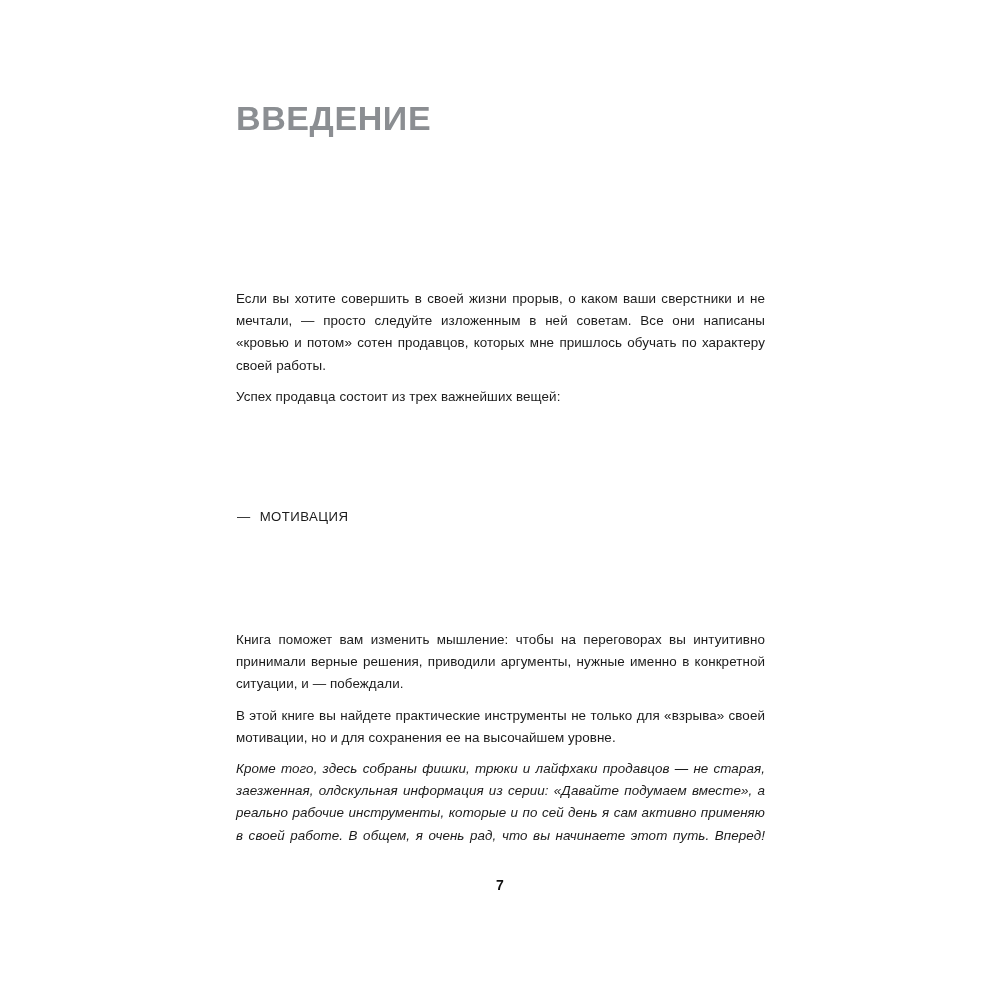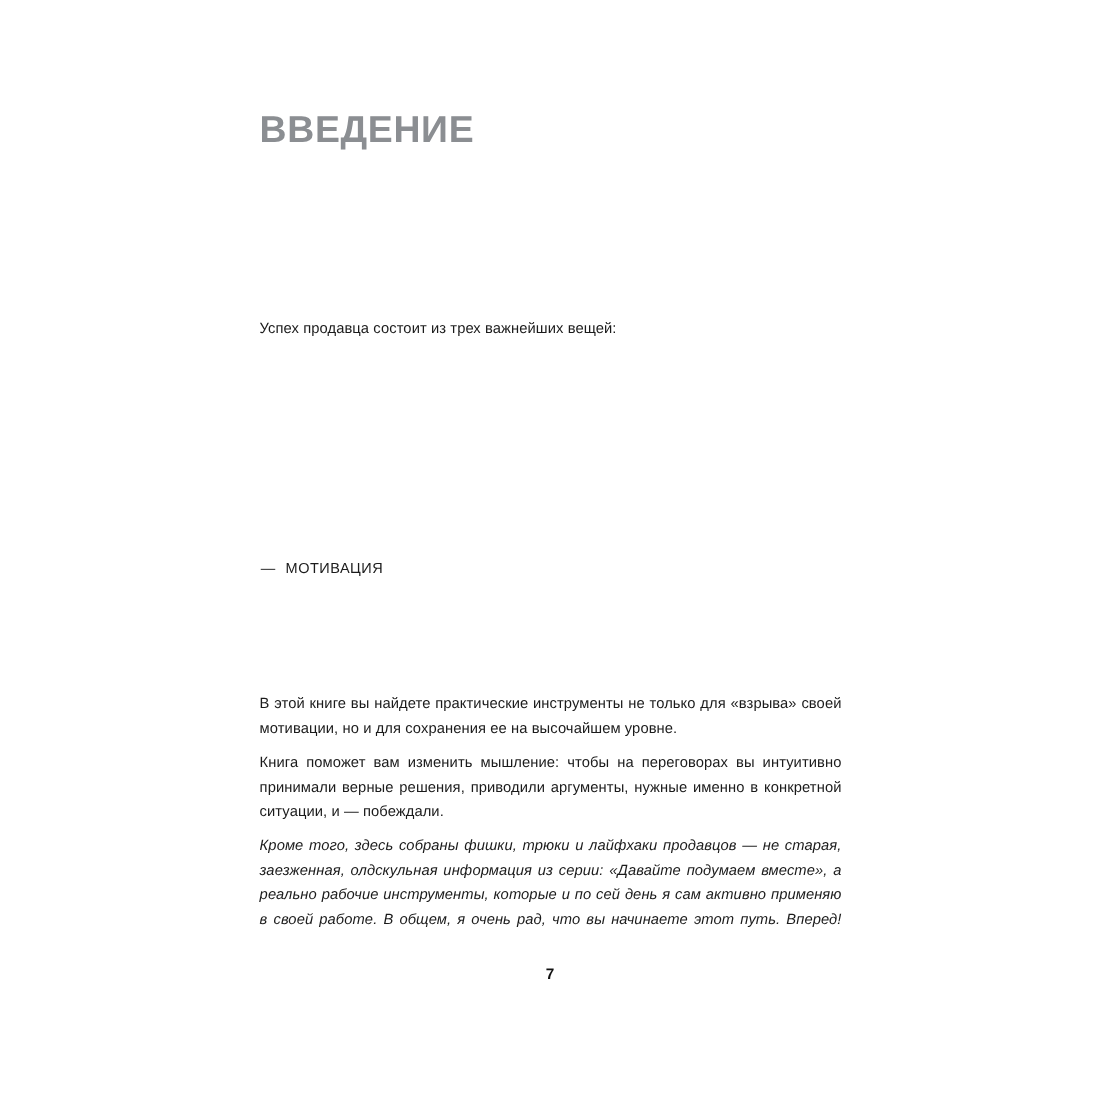--- a/index.html
+++ b/index.html
@@ -111,30 +111,31 @@
   }
 </style>
 </head>
 <body>
 
 <div class="page">
 
   <h1 class="chapter-title">ВВЕДЕНИЕ</h1>
 
   <div class="content">
+    <p class="para">Если вы хотите совершить в своей жизни прорыв, о каком ваши сверстники и не мечтали, — просто следуйте изложенным в ней советам. Все они написаны «кровью и потом» сотен продавцов, которых мне пришлось обучать по характеру своей работы.</p>
     <p class="para">Успех продавца состоит из трех важнейших вещей:</p>
   </div>
 
   <ul class="key-list">
     <li class="key-list-item">
       <span class="key-dash">—</span><span>МОТИВАЦИЯ</span>
     </li>
   </ul>
 
   <div class="content-lower">
+    <p class="para">Книга поможет вам изменить мышление: чтобы на переговорах вы интуитивно принимали верные решения, приводили аргументы, нужные именно в конкретной ситуации, и — побеждали.</p>
     <p class="para">В этой книге вы найдете практические инструменты не только для «взрыва» своей мотивации, но и для сохранения ее на высочайшем уровне.</p>
-    <p class="para">Книга поможет вам изменить мышление: чтобы на переговорах вы интуитивно принимали верные решения, приводили аргументы, нужные именно в конкретной ситуации, и — побеждали.</p>
     <p class="para last-line-flush">Кроме того, здесь собраны фишки, трюки и лайфхаки продавцов — не старая, заезженная, олдскульная информация из серии: «Давайте подумаем вместе», а реально рабочие инструменты, которые и по сей день я сам активно применяю в своей работе. В общем, я очень рад, что вы начинаете этот путь. Вперед!</p>
   </div>
 
   <div class="page-number">7</div>
 
 </div>
 
 </body></html>

